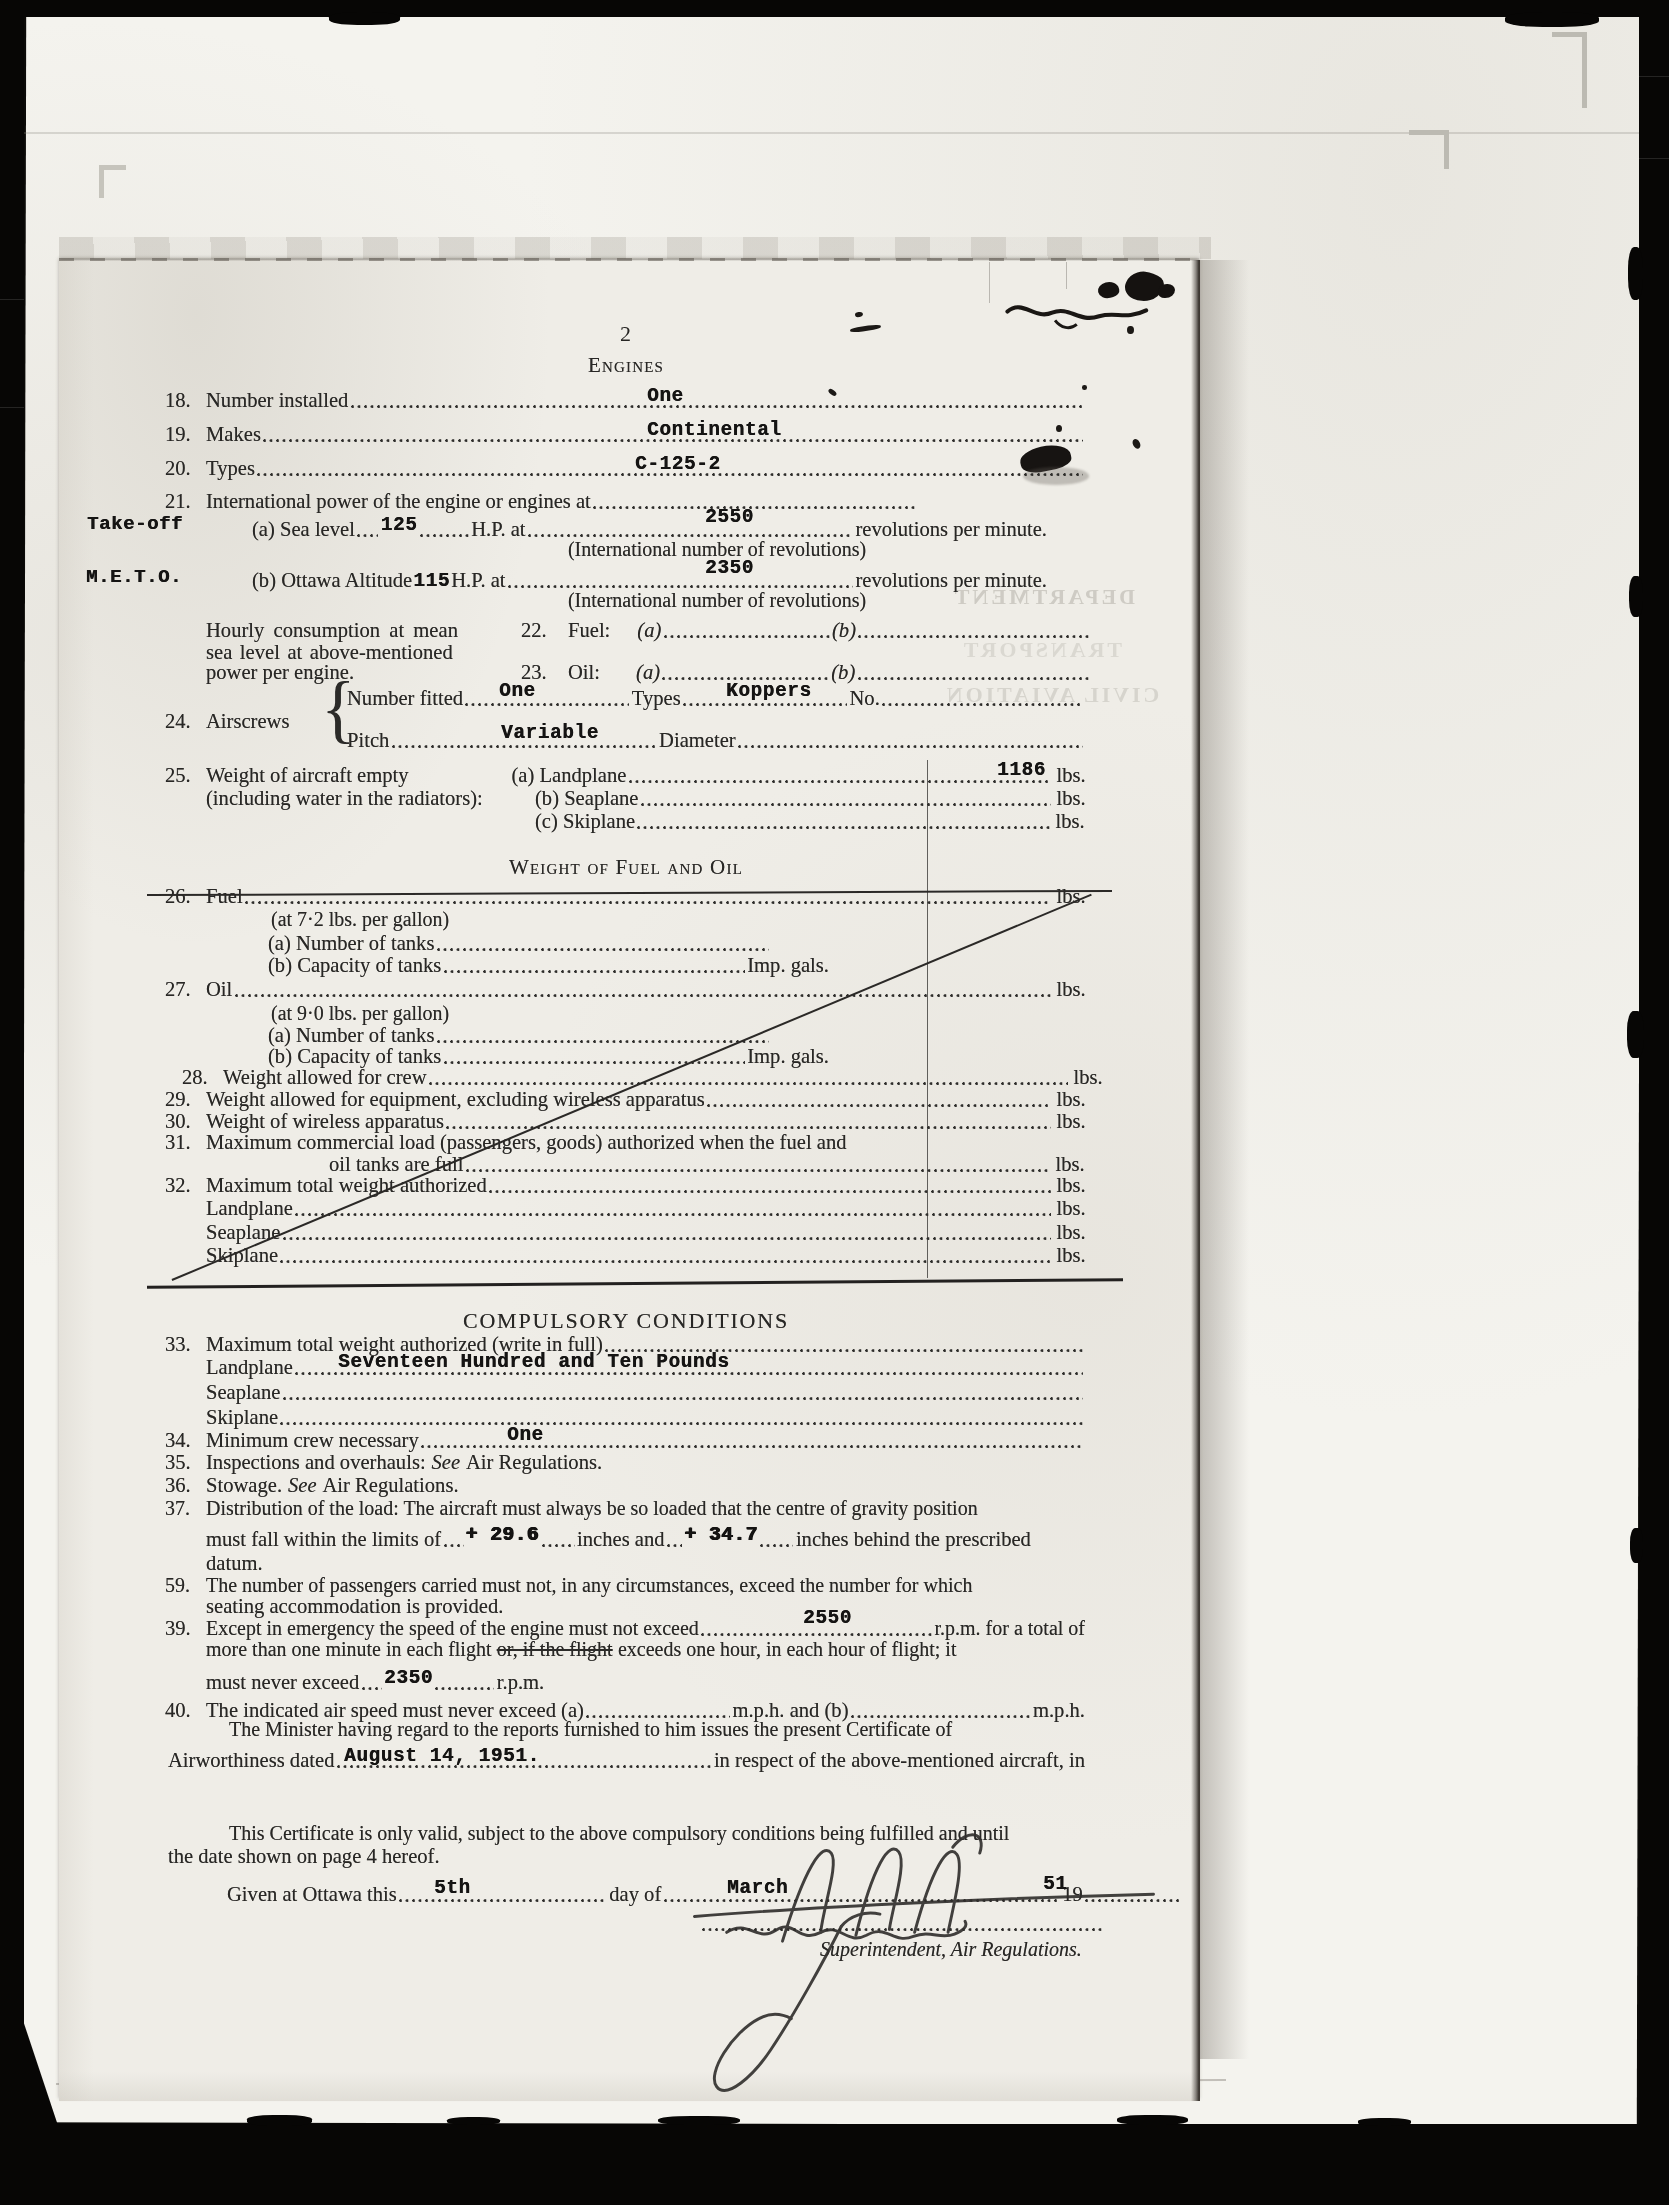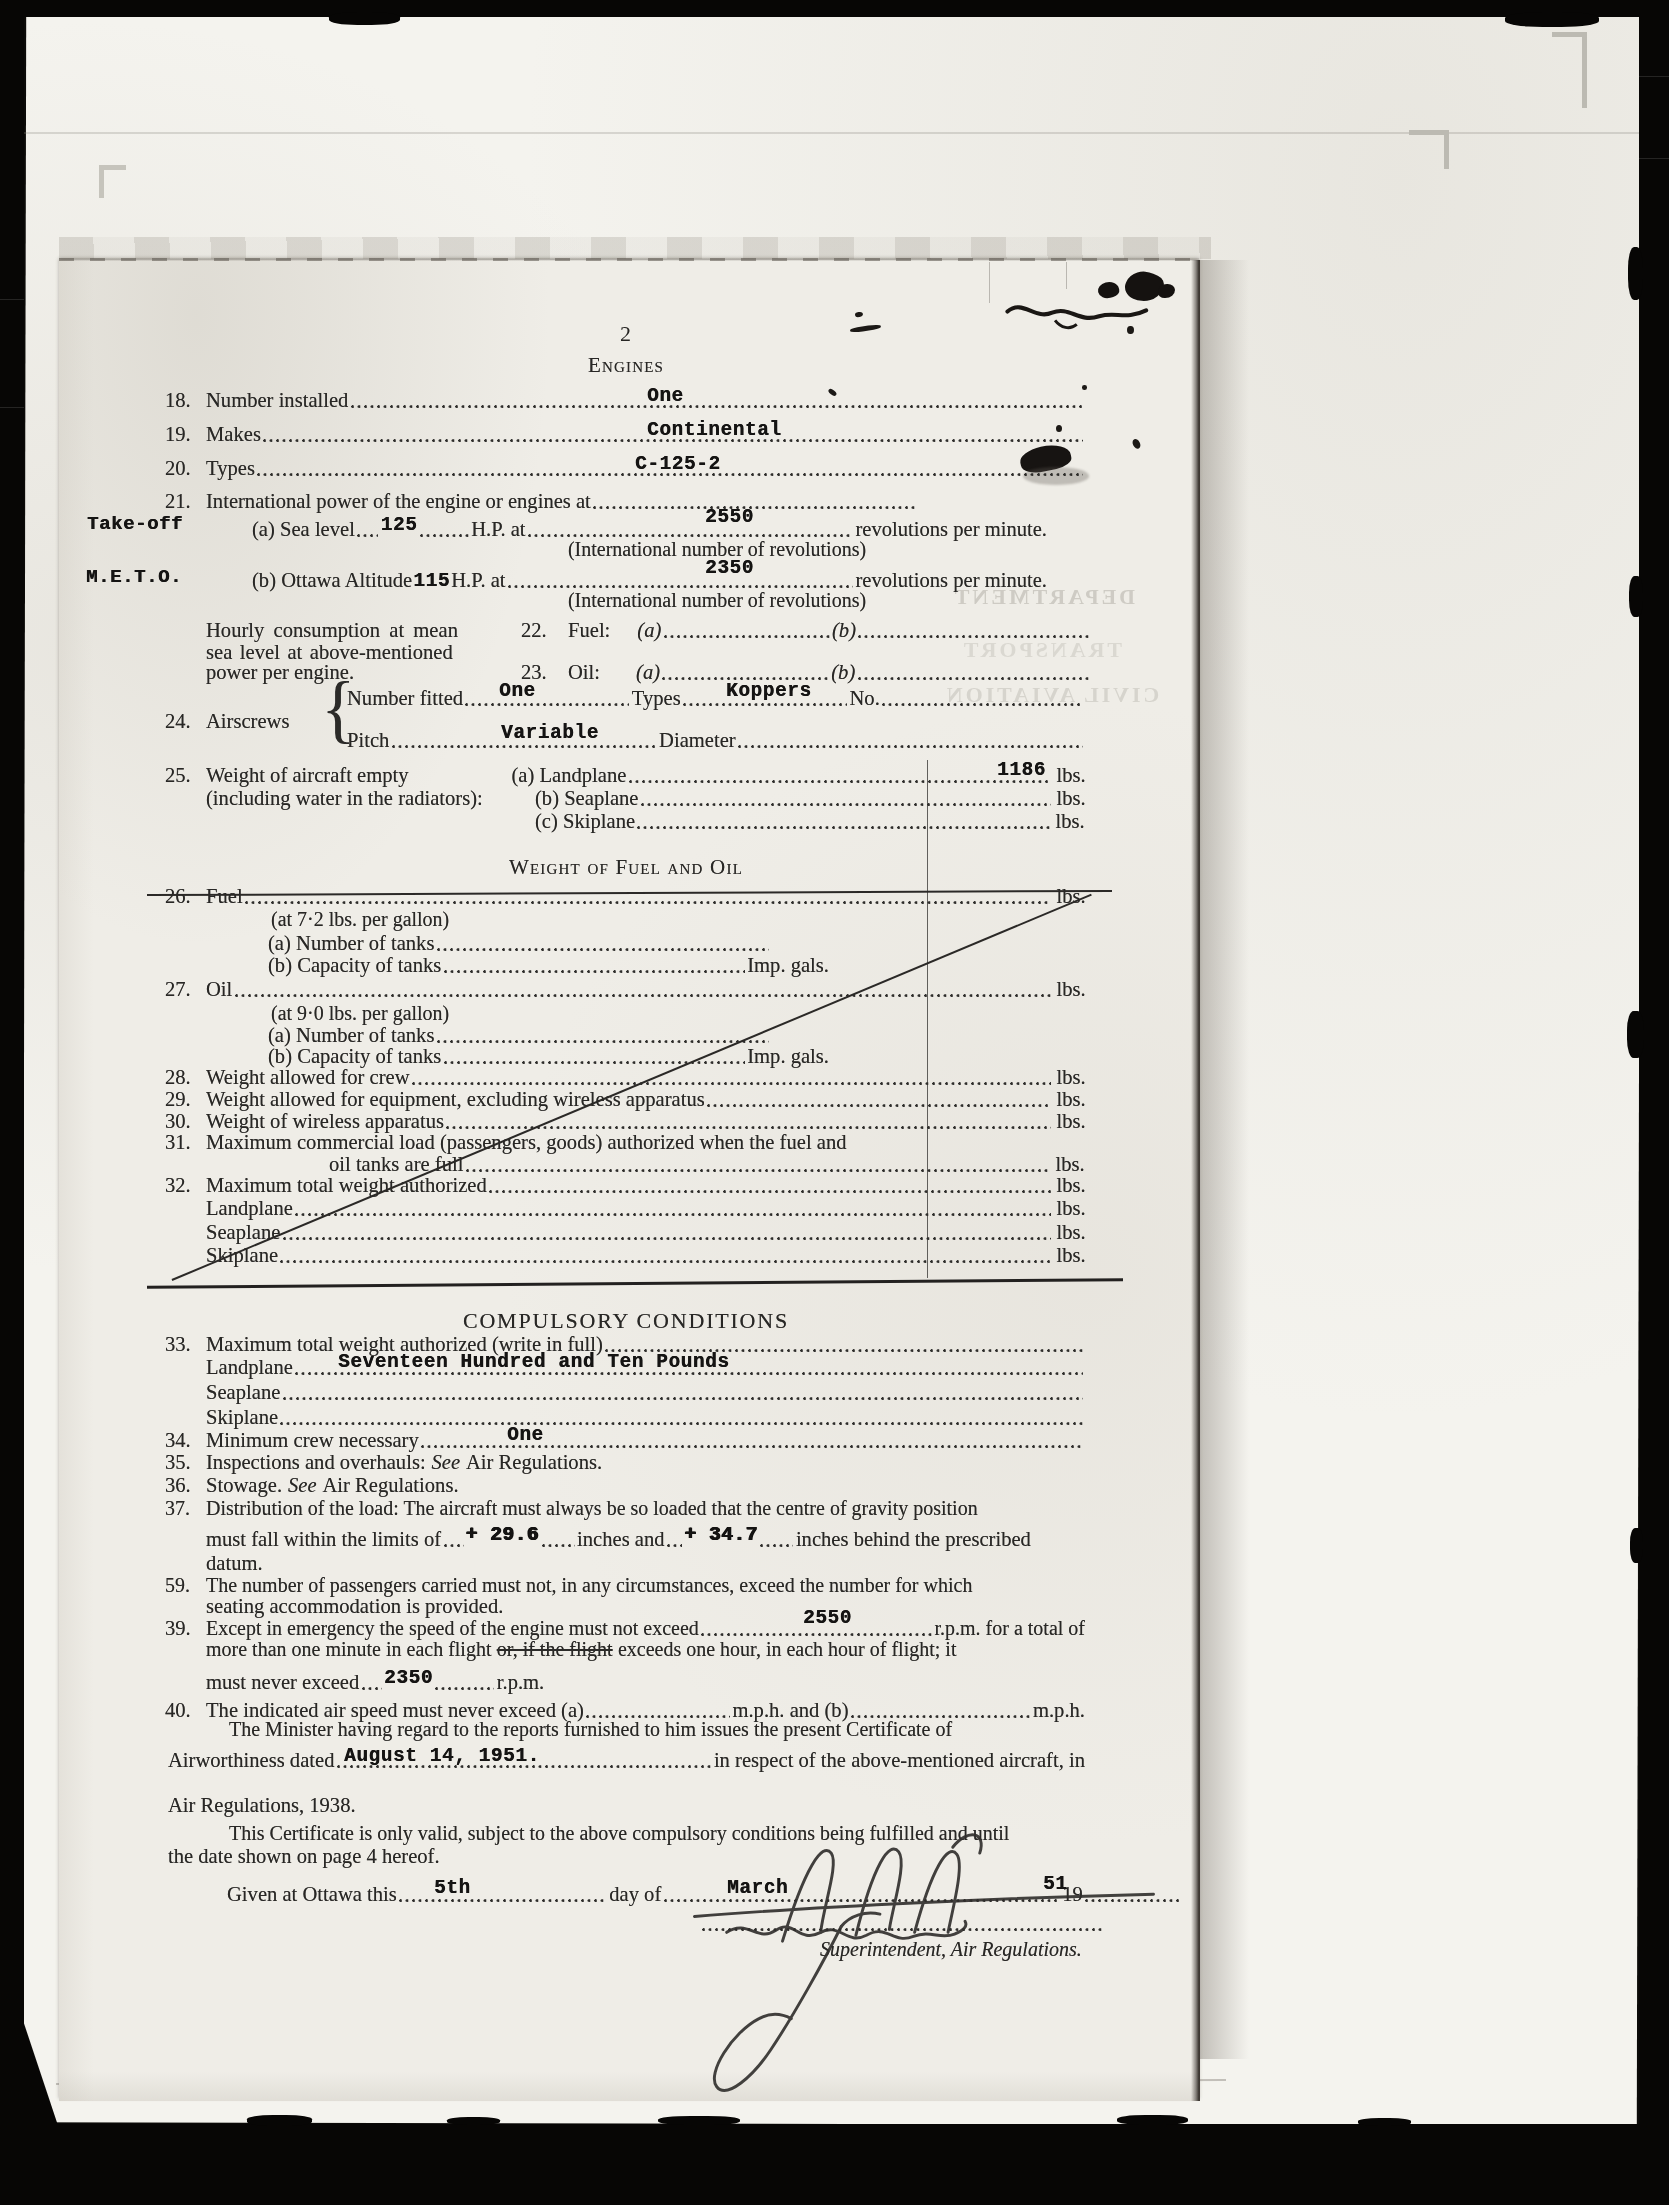--- a/index.html
+++ b/index.html
@@ -283,21 +283,21 @@
   <div class="row" style="top:764px;left:209px;width:503px;">
     <span>(a) Number of tanks</span>
     <span class="ld"></span>
   </div>
   <div class="row" style="top:785px;left:209px;width:561px;">
     <span>(b) Capacity of tanks</span>
     <span class="ld"></span>
     <span style="flex:none;">Imp. gals.</span>
   </div>
 
-  <div class="row" style="top:806px;">
+  <div class="row" style="top:806px;margin-left:17px;">
     <span class="num">28.</span>
     <span>Weight allowed for crew</span>
     <span class="ld"></span>
     <span class="unit">lbs.</span>
   </div>
   <div class="row" style="top:828px;">
     <span class="num">29.</span>
     <span>Weight allowed for equipment, excluding wireless apparatus</span>
     <span class="ld"></span>
     <span class="unit">lbs.</span>
@@ -438,23 +438,20 @@
 
   <div class="row" style="top:1458px;left:170px;font-size:20px;">
       <span>The Minister having regard to the reports furnished to him issues the present Certificate of</span>
     </div>
   <div class="row" style="top:1489px;left:109px;width:917px;">
     <span>Airworthiness dated</span>
     <span class="ld"></span>
     <span class="typed tabs" style="left:176px;bottom:0;">August 14, 1951.</span>
     <span>in respect of the above-mentioned aircraft, in</span>
   </div>
-  <div class="row" style="top:1534px;left:109px;">
-      <span>Air Regulations, 1938.</span>
-    </div>
   <div class="row" style="top:1562px;left:170px;font-size:20px;">
       <span>This Certificate is only valid, subject to the above compulsory conditions being fulfilled and until</span>
     </div>
   <div class="row" style="top:1585px;left:109px;">
       <span>the date shown on page 4 hereof.</span>
     </div>
 
   <div class="row" style="top:1623px;left:168px;width:955px;">
     <span>Given at Ottawa this</span>
     <span class="ld" style="flex:1.1;"></span>

